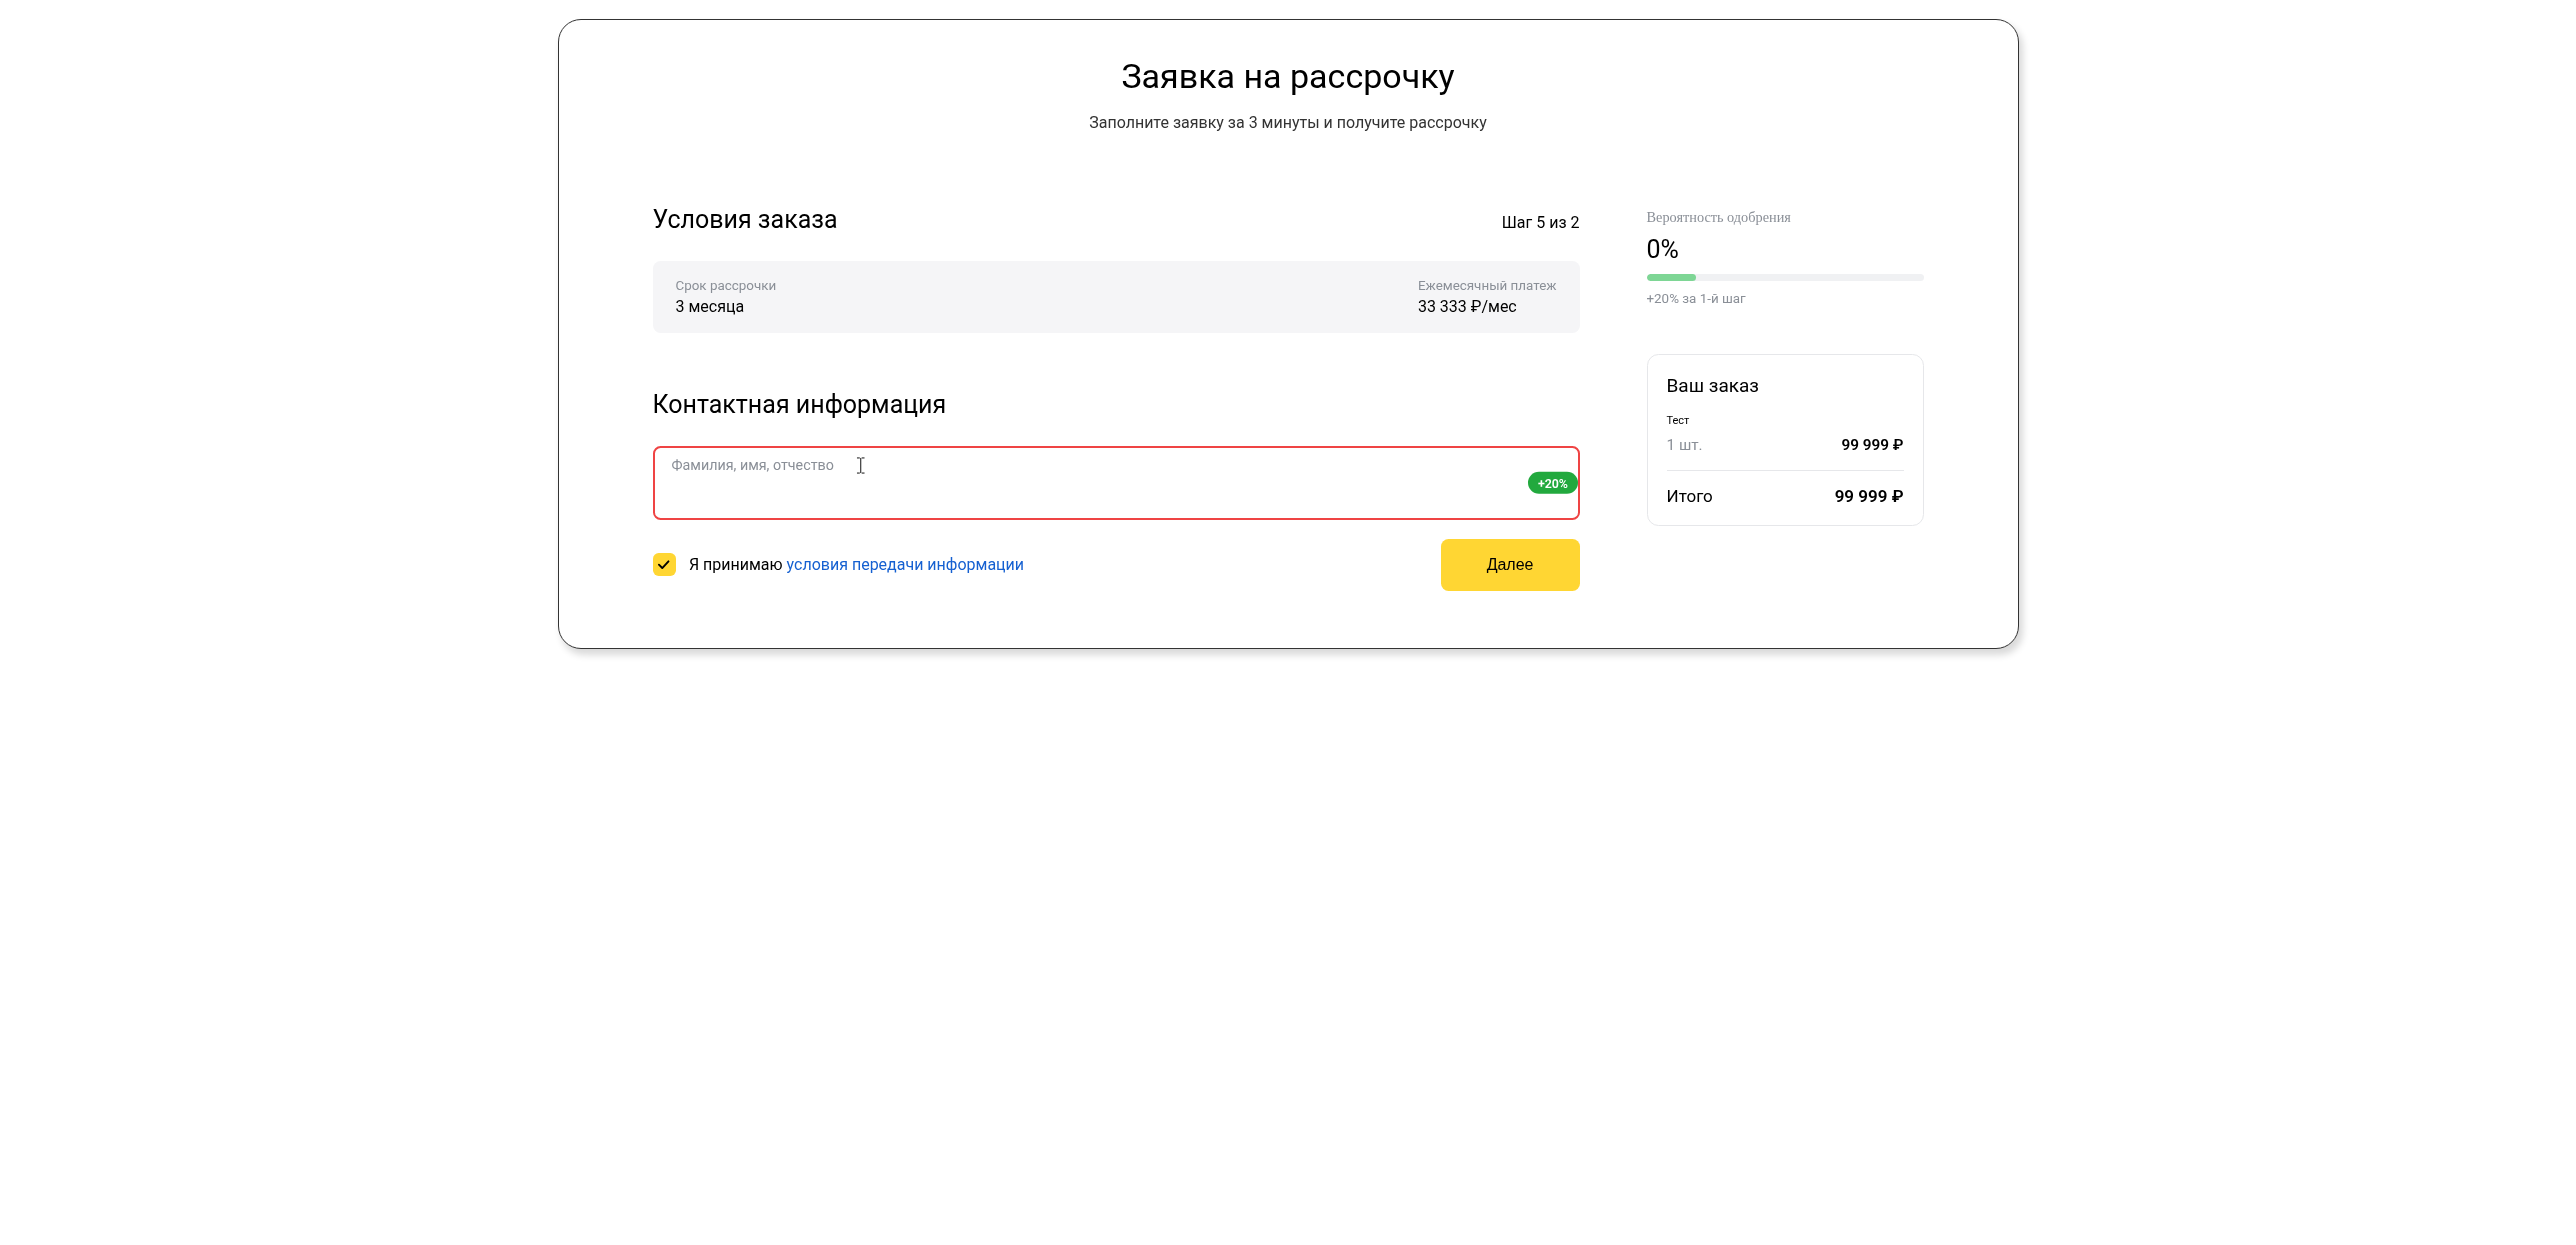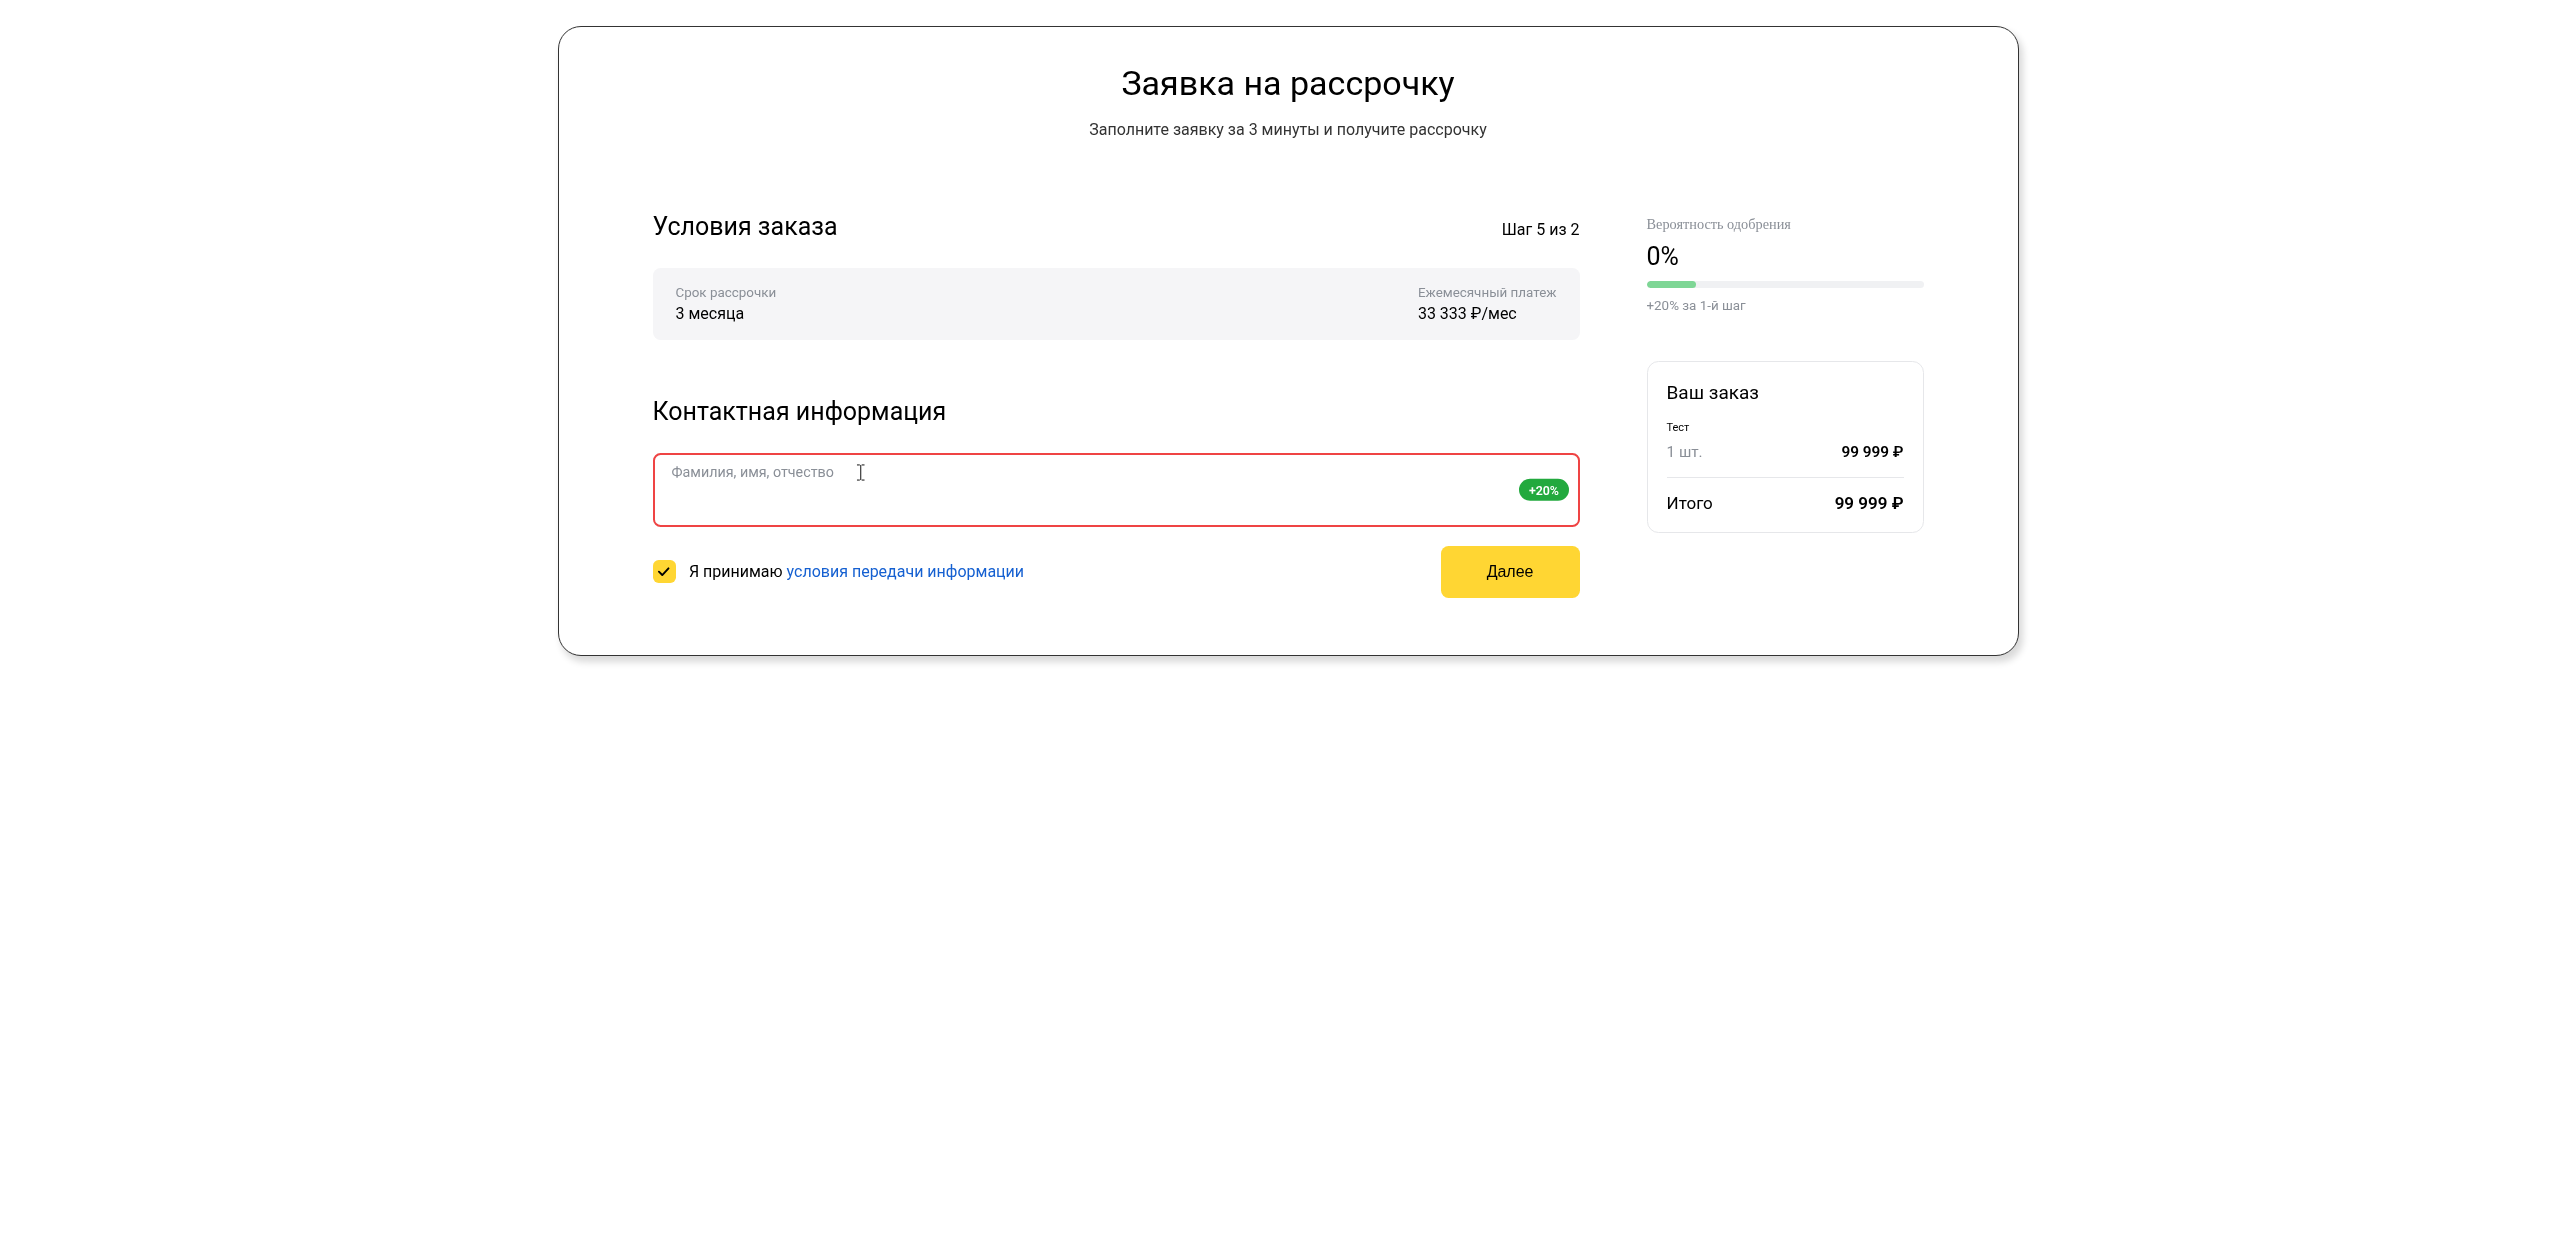--- a/index.html
+++ b/index.html
@@ -10,21 +10,20 @@
       justify-content: center;
       padding: 19px;
     }
     .card {
       width: 1461px;
       border: 1px solid #333;
       border-radius: 23px;
       box-shadow: 3.8px 5.7px 7.6px rgba(0,0,0,0.15);
       padding: 36px 94px 57px 94px;
       background: #fff;
-      margin-top: 7px;
     }
     .header-title {
       text-align: center;
       font-size: 34px;
       font-weight: 400;
       color: #000;
       margin-bottom: 17px;
     }
     .header-subtitle {
       text-align: center;
@@ -65,21 +64,21 @@
       position: relative;
       margin-bottom: 19px;
       height: 74px;
     }
     .floating-label { font-size: 14.3px; color: #8a8f97; margin-bottom: 1.9px; display: block; }
     .text-input {
       border: none; outline: none; font-size: 16px; width: 90%; background: transparent;
     }
     @keyframes blink { 50% { opacity: 0; } }
     .badge {
-      position: absolute; right: 9px; top: 50%; transform: translateY(-50%);
+      position: absolute; right: 0; top: 50%; transform: translateY(-50%);
       background: #22a93e; color: #fff; font-size: 12.4px; font-weight: 600;
       padding: 3.8px 9.5px; border-radius: 11.5px;
     }
     .inputs-row { display: flex; gap: 23px; margin-bottom: 46px; }
     .input-idle {
       flex: 1; background: #f5f5f7; border-radius: 7.6px; height: 55px;
       display: flex; align-items: center; padding: 0 19px;
       font-size: 16px; color: #7a8089;
     }
     .footer-row { display: flex; justify-content: space-between; align-items: center; }

